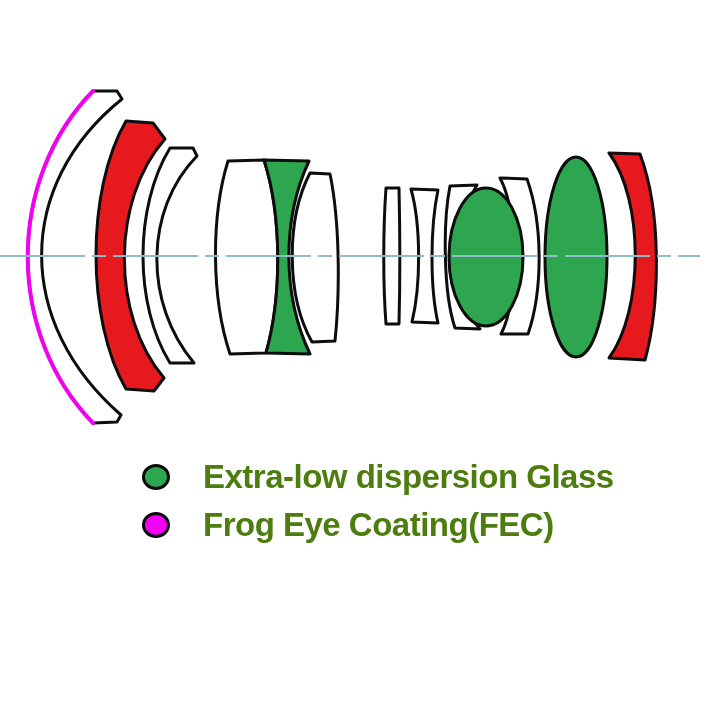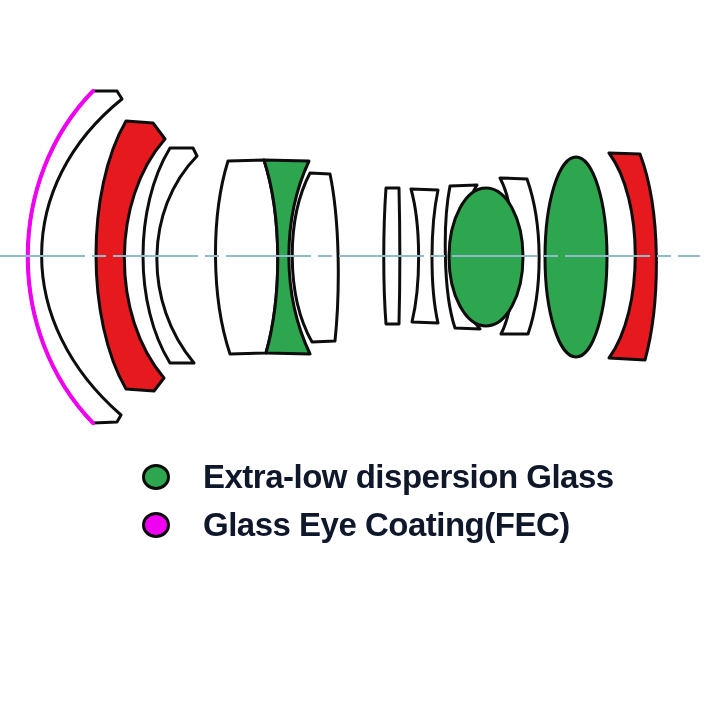--- a/index.html
+++ b/index.html
@@ -38,21 +38,21 @@
     border: 3px solid #0b0b0b;
     border-radius: 50%;
     box-sizing: border-box;
     flex: 0 0 auto;
   }
   .legend-label {
     margin-left: 33px;
     font-size: 33px;
     font-weight: 700;
     letter-spacing: -0.5px;
-    color: #0f172a;
+    color: #4d7c0f;
     white-space: nowrap;
   }
 </style>
 </head>
 <body>
 
 <div class="stage">
 
   <svg class="diagram-svg" width="725" height="440" viewBox="0 0 725 440" xmlns="http://www.w3.org/2000/svg">
       <path d="M 93 91 L 117 91 L 122 99 C 15 185 15 323 121 415 L 117 422 L 93 423 C 6 333 6 180 93 91 Z" fill="#ffffff" stroke="#0d0d0d" stroke-width="3" stroke-linejoin="round" stroke-linecap="round"></path>
@@ -75,17 +75,17 @@
   <div class="legend">
 
     <div class="legend-row">
       <span class="swatch" style="background-color: rgb(46, 166, 79);"></span>
       <span class="legend-label">Extra-low dispersion Glass</span>
     </div>
 
 
     <div class="legend-row">
       <span class="swatch" style="background-color: rgb(241, 1, 241);"></span>
-      <span class="legend-label">Glass Eye Coating(FEC)</span>
+      <span class="legend-label">Frog Eye Coating(FEC)</span>
     </div>
 
   </div>
 </div>
 
 </body></html>

